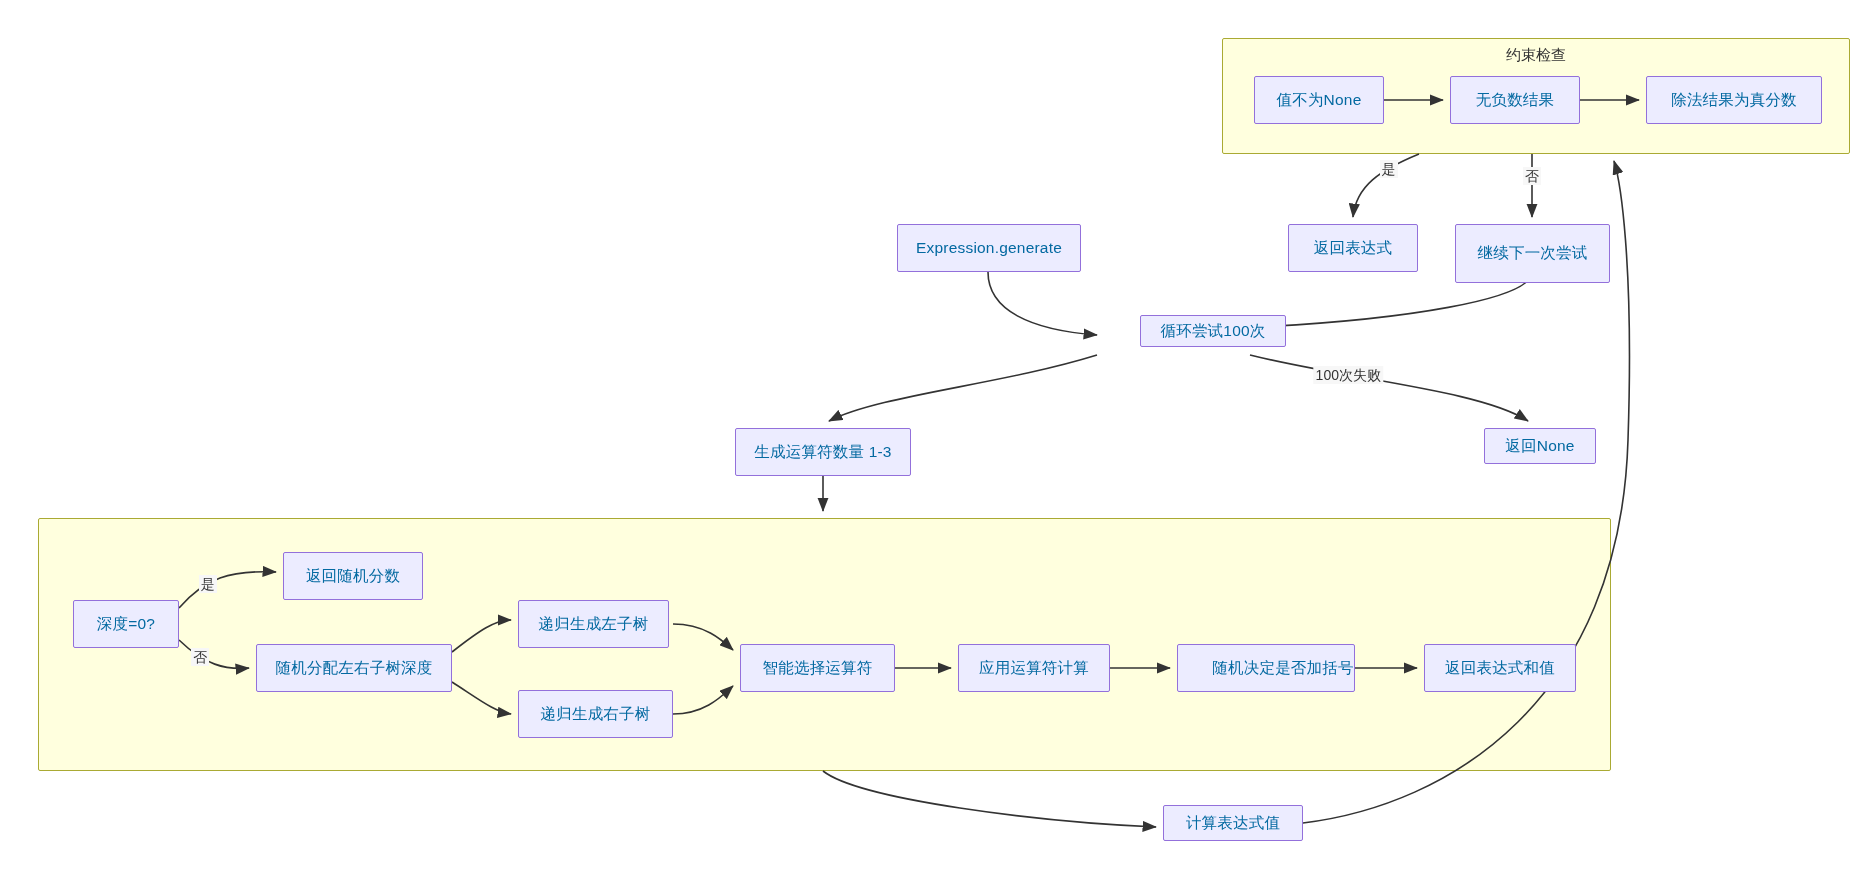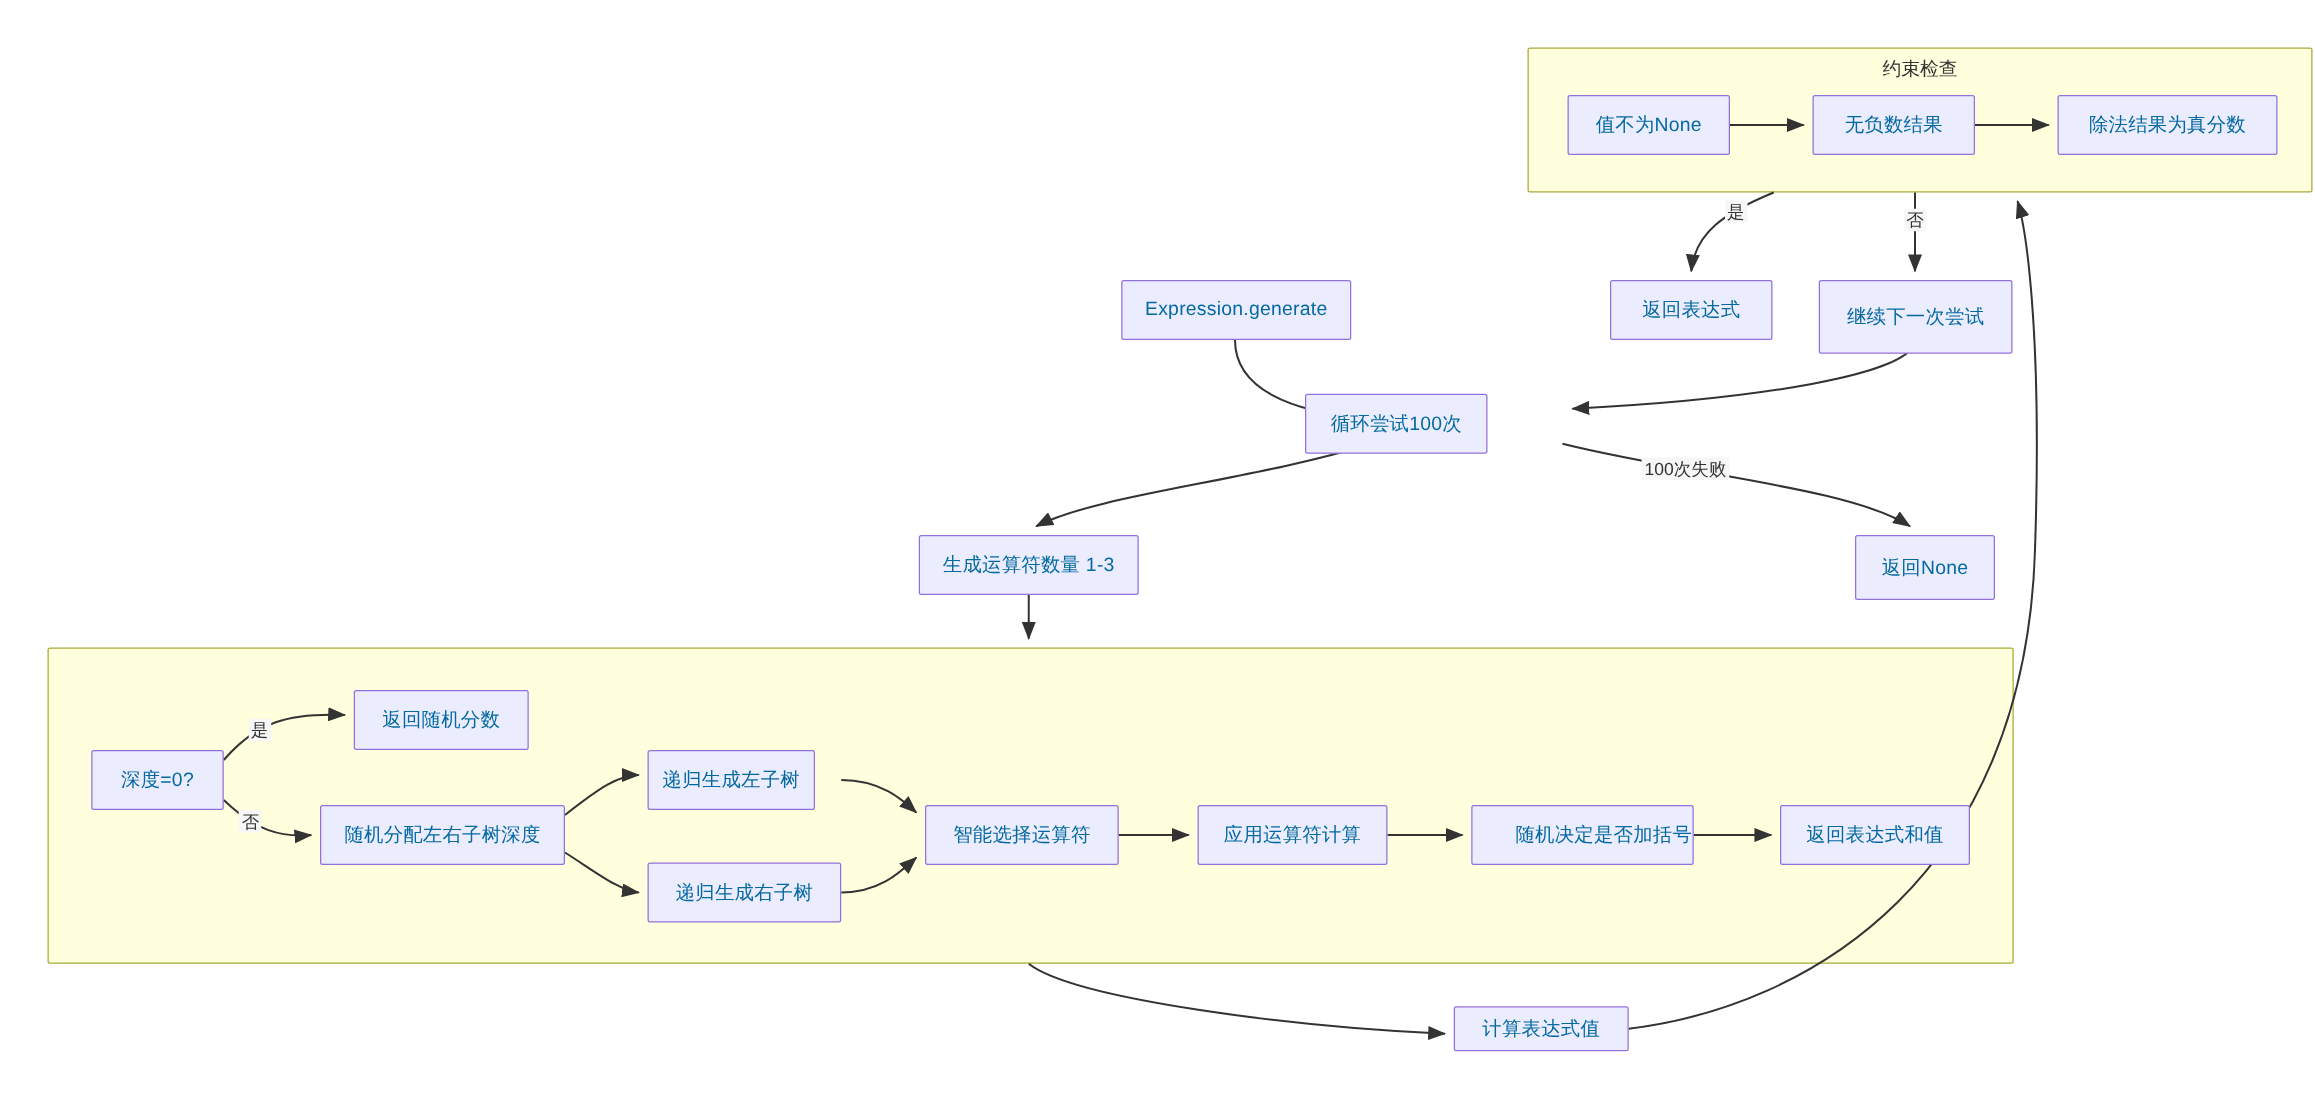--- a/index.html
+++ b/index.html
@@ -114,27 +114,27 @@
       </g>
   </svg>
 
   <div id="node-layer">
       <div class="node" id="n-value-not-none" style="left: 1254px; top: 76px; width: 130px; height: 48px;">值不为None</div>
       <div class="node" id="n-no-negative" style="left: 1450px; top: 76px; width: 130px; height: 48px;">无负数结果</div>
       <div class="node" id="n-proper-fraction" style="left: 1646px; top: 76px; width: 176px; height: 48px;">除法结果为真分数</div>
       <div class="node" id="n-expression-generate" style="left: 897px; top: 224px; width: 184px; height: 48px;">Expression.generate</div>
       <div class="node" id="n-return-expression" style="left: 1288px; top: 224px; width: 130px; height: 48px;">返回表达式</div>
       <div class="node" id="n-continue-attempt" style="left: 1455px; top: 224px; width: 155px; height: 59px;">继续下一次尝试</div>
-      <div class="node" id="n-loop-100" style="left: 1044px; top: 315px; width: 146px; height: 48px;">循环尝试100次</div>
+      <div class="node" id="n-loop-100" style="left: 1140px; top: 315px; width: 146px; height: 32px;">循环尝试100次</div>
       <div class="node" id="n-operator-count" style="left: 735px; top: 428px; width: 176px; height: 48px;">生成运算符数量 1-3</div>
-      <div class="node" id="n-return-none" style="left: 1484px; top: 428px; width: 112px; height: 52px; text-align: right;">返回None</div>
+      <div class="node" id="n-return-none" style="left: 1484px; top: 428px; width: 112px; height: 36px; text-align: right;">返回None</div>
       <div class="node" id="n-depth-zero" style="left: 73px; top: 600px; width: 106px; height: 48px;">深度=0?</div>
       <div class="node" id="n-return-random-frac" style="left: 283px; top: 552px; width: 140px; height: 48px;">返回随机分数</div>
       <div class="node" id="n-assign-depth" style="left: 256px; top: 644px; width: 196px; height: 48px;">随机分配左右子树深度</div>
-      <div class="node" id="n-left-subtree" style="left: 518px; top: 600px; width: 134px; height: 48px;">递归生成左子树</div>
+      <div class="node" id="n-left-subtree" style="left: 518px; top: 600px; width: 151px; height: 48px;">递归生成左子树</div>
       <div class="node" id="n-right-subtree" style="left: 518px; top: 690px; width: 155px; height: 48px;">递归生成右子树</div>
       <div class="node" id="n-select-operator" style="left: 740px; top: 644px; width: 155px; height: 48px;">智能选择运算符</div>
       <div class="node" id="n-apply-operator" style="left: 958px; top: 644px; width: 152px; height: 48px;">应用运算符计算</div>
       <div class="node" id="n-parentheses" style="left: 1177px; top: 644px; width: 178px; height: 48px; padding-left: 34px;">随机决定是否加括号</div>
       <div class="node" id="n-return-expr-value" style="left: 1424px; top: 644px; width: 152px; height: 48px;">返回表达式和值</div>
       <div class="node" id="n-compute-value" style="left: 1163px; top: 805px; width: 140px; height: 36px;">计算表达式值</div>
     </div>
 
   <div id="label-layer">
       <div class="edge-label" style="left: 1388.55px; top: 168.546px;">是</div>

